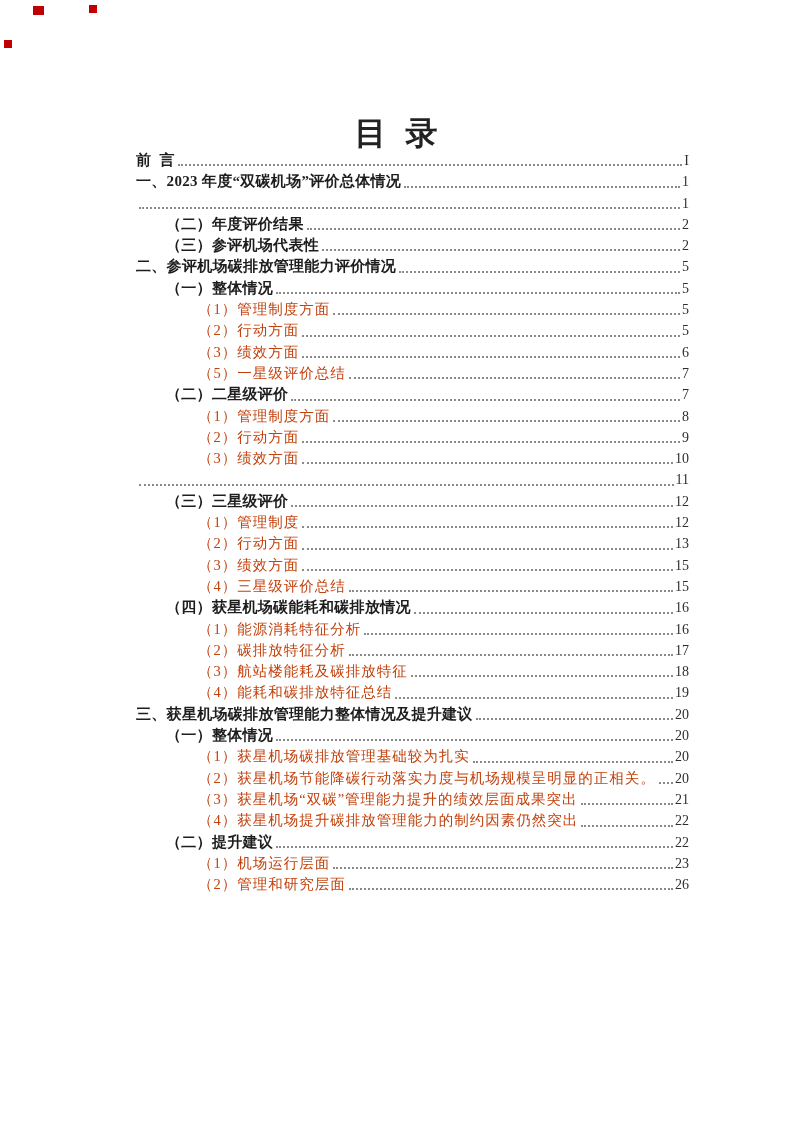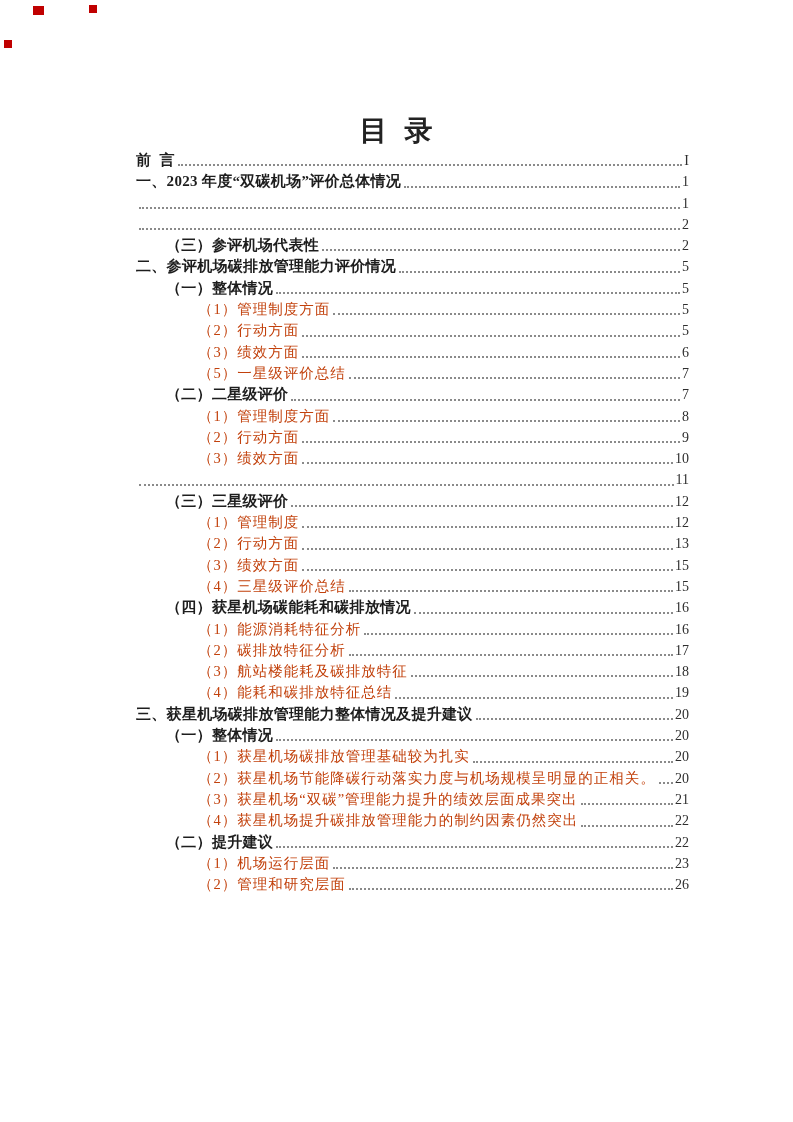--- a/index.html
+++ b/index.html
@@ -12,21 +12,21 @@
     font-family: "Liberation Serif", "DejaVu Serif", serif;
     color: #1a1a1a;
     box-sizing: border-box;
   }
   .doc-title {
     position: absolute;
     top: 112px;
     left: 0;
     width: 100%;
     text-align: center;
-    font-size: 28px;
+    font-size: 32px;
     font-weight: bold;
     letter-spacing: 1px;
     white-space: pre;
     color: #222222;
   }
   .toc-list {
     position: absolute;
     top: 150px;
     left: 136px;
     width: 553px;
@@ -89,20 +89,21 @@
       <div class="toc-row lvl0 bold">
         <span class="label">一、2023 年度“双碳机场”评价总体情况</span>
         <span class="leader"></span>
         <span class="pagenum">1</span>
       </div>
       <div class="toc-row lvl1 bold">
         <span class="leader"></span>
         <span class="pagenum">1</span>
       </div>
       <div class="toc-row lvl1 bold">
+        <span class="label">（二）年度评价结果</span>
         <span class="leader"></span>
         <span class="pagenum">2</span>
       </div>
       <div class="toc-row lvl1 bold">
         <span class="label">（三）参评机场代表性</span>
         <span class="leader"></span>
         <span class="pagenum">2</span>
       </div>
       <div class="toc-row lvl0 bold">
         <span class="label">二、参评机场碳排放管理能力评价情况</span>

